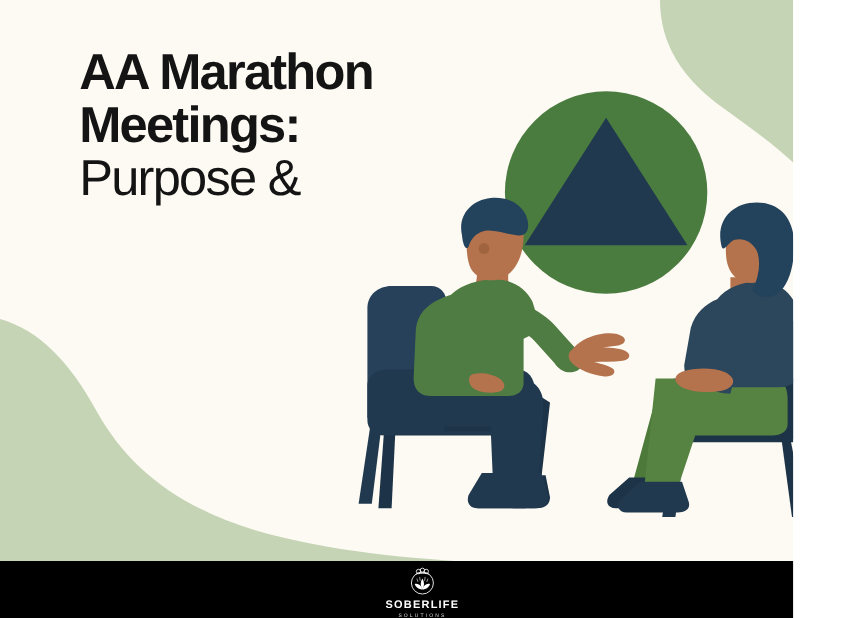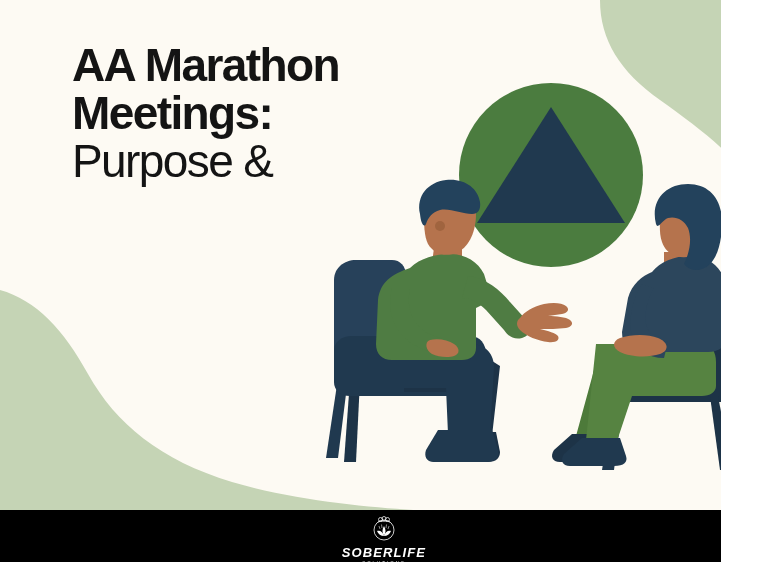--- a/index.html
+++ b/index.html
@@ -57,26 +57,25 @@
     top: 4px;
     transform: translateX(-50%);
     width: 120px;
     text-align: center;
     color: #ffffff;
   }
   #logo-mark { display:block; margin: 0 auto; }
   #logo-name {
     display: block;
     font-family: "Liberation Sans", sans-serif;
-    font-size: 13px;
+    font-size: 10px;
     font-weight: 700;
     letter-spacing: 1.1px;
     color: #ffffff;
     margin-top: 1px;
-    font-style: italic;
   }
   #logo-sub {
     display: block;
     font-family: "Liberation Sans", sans-serif;
     font-size: 4.6px;
     font-weight: 400;
     letter-spacing: 1.9px;
     color: #d8d8d8;
     margin-top: 1px;
   }

